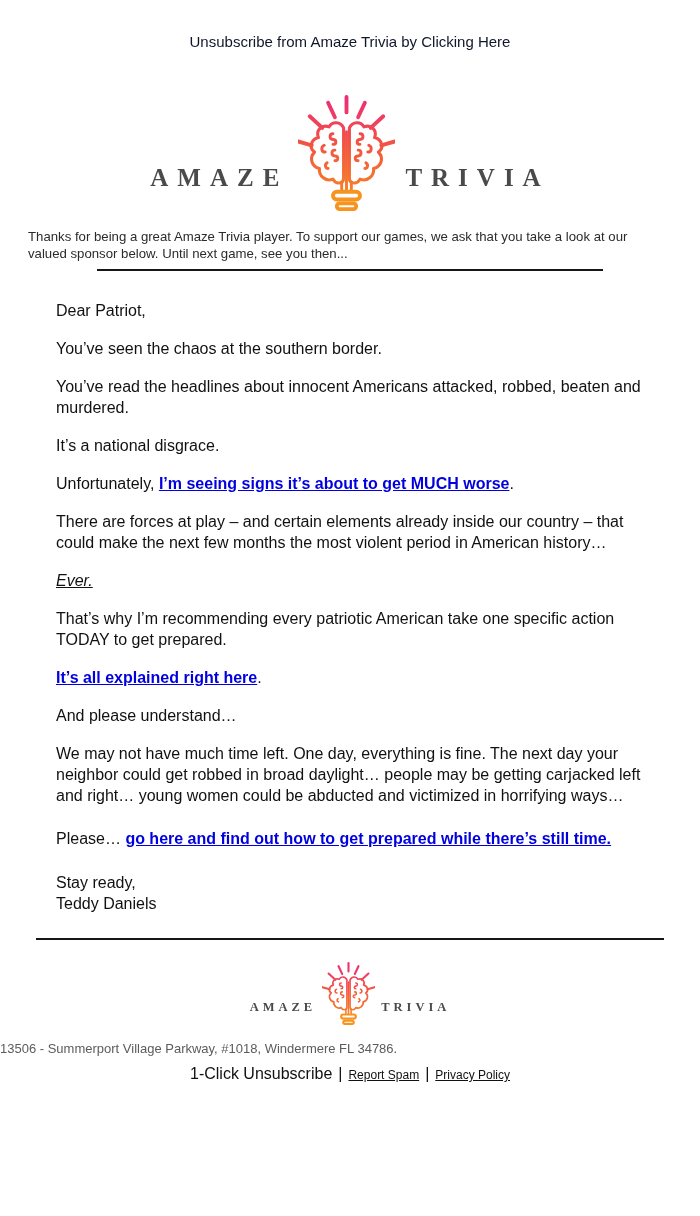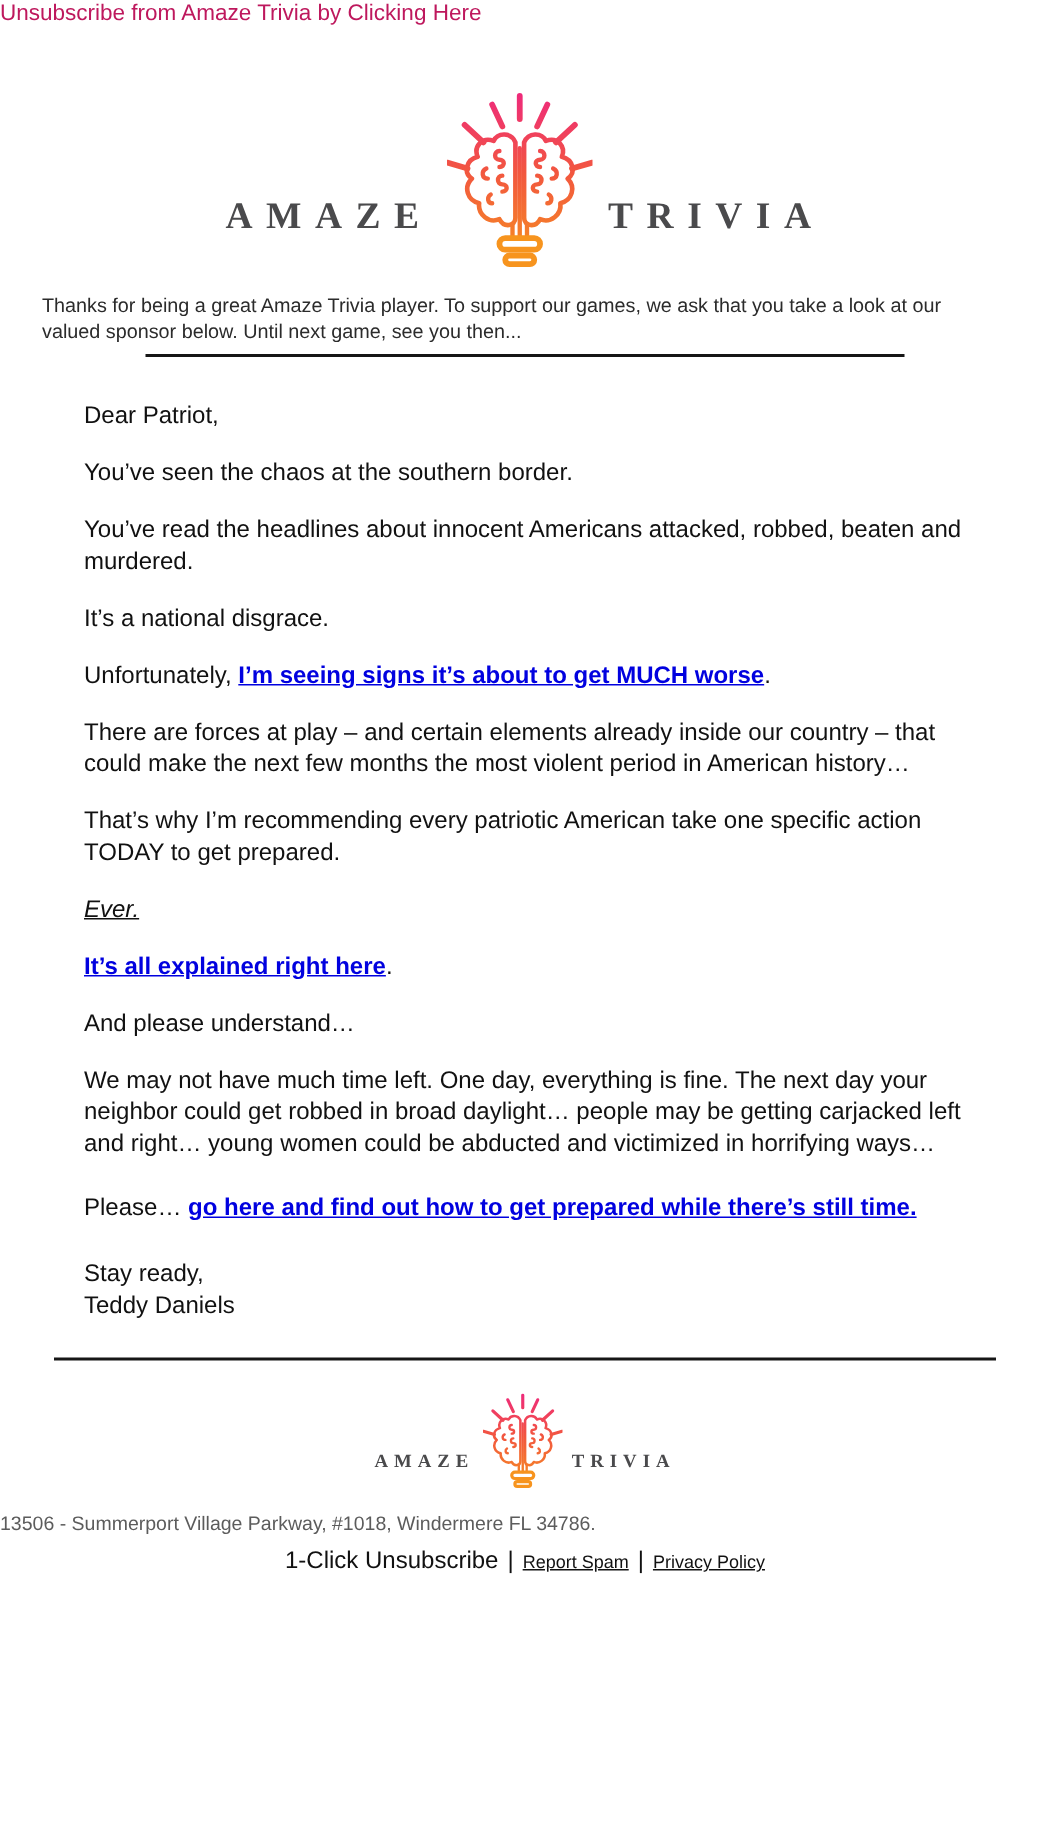--- a/index.html
+++ b/index.html
@@ -9,22 +9,24 @@
     font-family: "Liberation Sans", sans-serif;
   }
   .email {
     width: 700px;
     margin: 0 auto;
     background: #ffffff;
     overflow: hidden;
   }
   
   .top-unsub {
+    padding-top: 33px;
+    text-align: center;
     font-size: 15px;
-    color: #be185d;
+    color: #0f172a;
     cursor: pointer;
   }
   
   .logo-row {
     display: flex;
     justify-content: center;
     align-items: flex-end;
     font-family: Liberation Serif, serif;
   }
   .logo-header { margin-top: 45px; gap: 10px; }
@@ -157,22 +159,22 @@
 
   <div class="divider-1"></div>
 
   <div class="content">
     <p>Dear Patriot,</p>
     <p>You’ve seen the chaos at the southern border.</p>
     <p>You’ve read the headlines about innocent Americans attacked, robbed, beaten and murdered.</p>
     <p>It’s a national disgrace.</p>
     <p><span>Unfortunately, </span><a class="blue-link">I’m seeing signs it’s about to get MUCH worse</a><span>.</span></p>
     <p>There are forces at play – and certain elements already inside our country – that could make the next few months the most violent period in American history…</p>
+    <p><span class="ever">Ever.</span></p>
     <p>That’s why I’m recommending every patriotic American take one specific action TODAY to get prepared.</p>
-    <p><span class="ever">Ever.</span></p>
     <p><a class="blue-link">It’s all explained right here</a><span>.</span></p>
     <p>And please understand…</p>
     <p>We may not have much time left. One day, everything is fine. The next day your neighbor could get robbed in broad daylight… people may be getting carjacked left and right… young women could be abducted and victimized in horrifying ways…</p>
     <p class="lh-wide"><span>Please… </span><a class="blue-link">go here and find out how to get prepared while there’s still time.</a></p>
     <p><span>Stay ready,</span><br><span>Teddy Daniels</span></p>
   </div>
 
   <div class="divider-2"></div>
 
   <div class="logo-row logo-footer">

